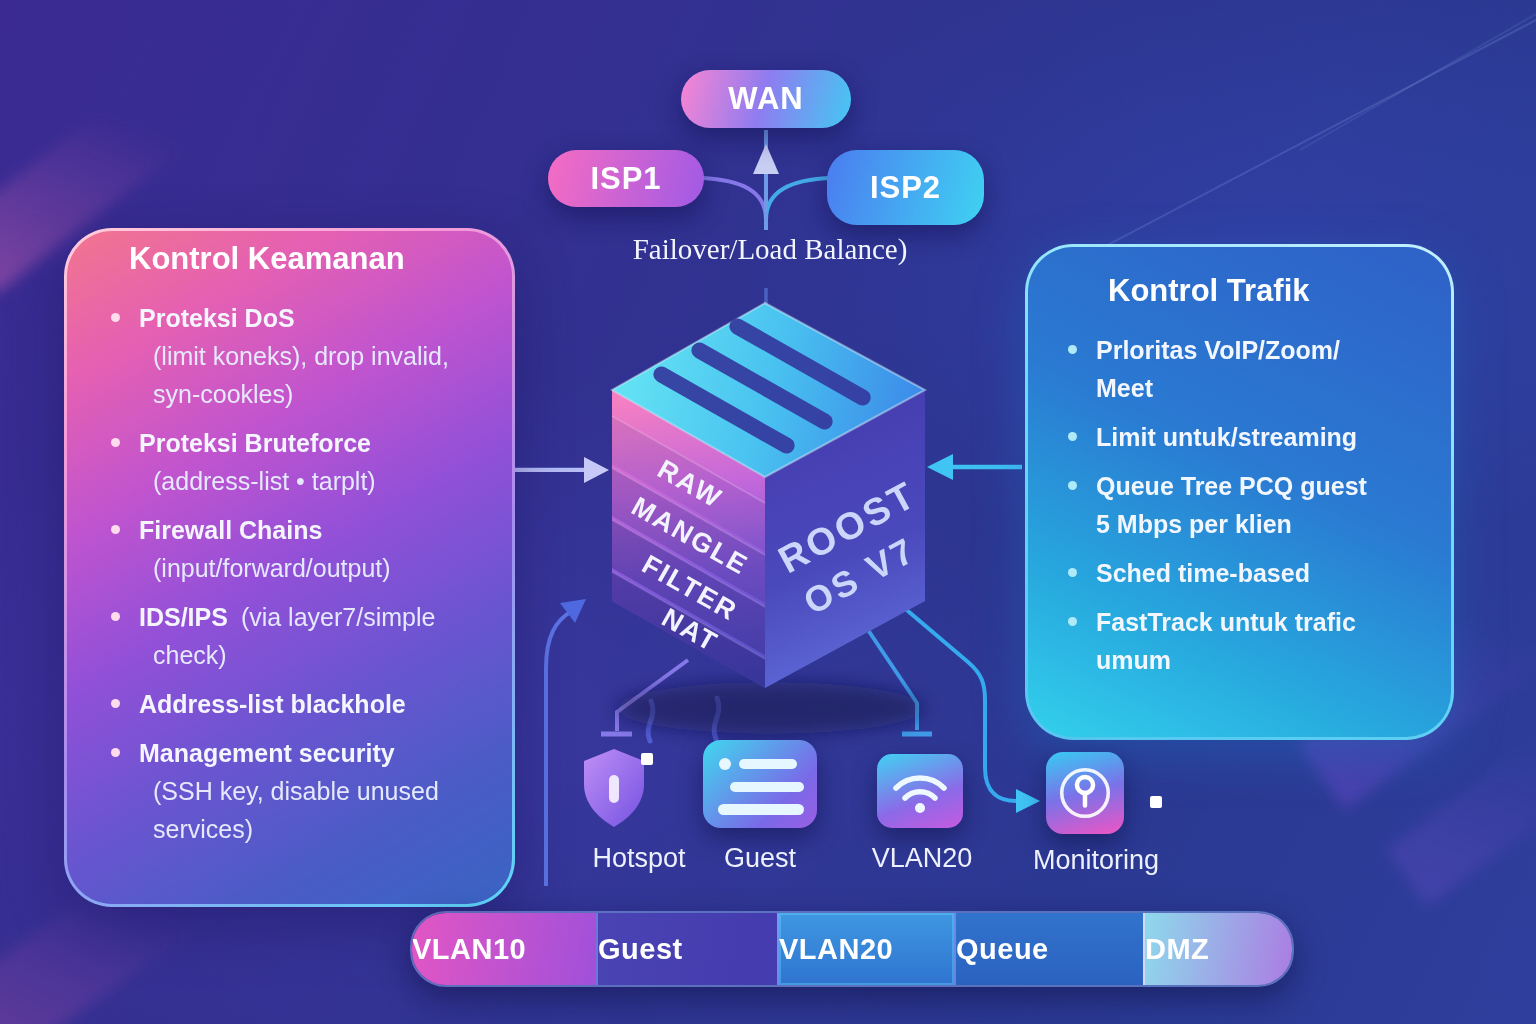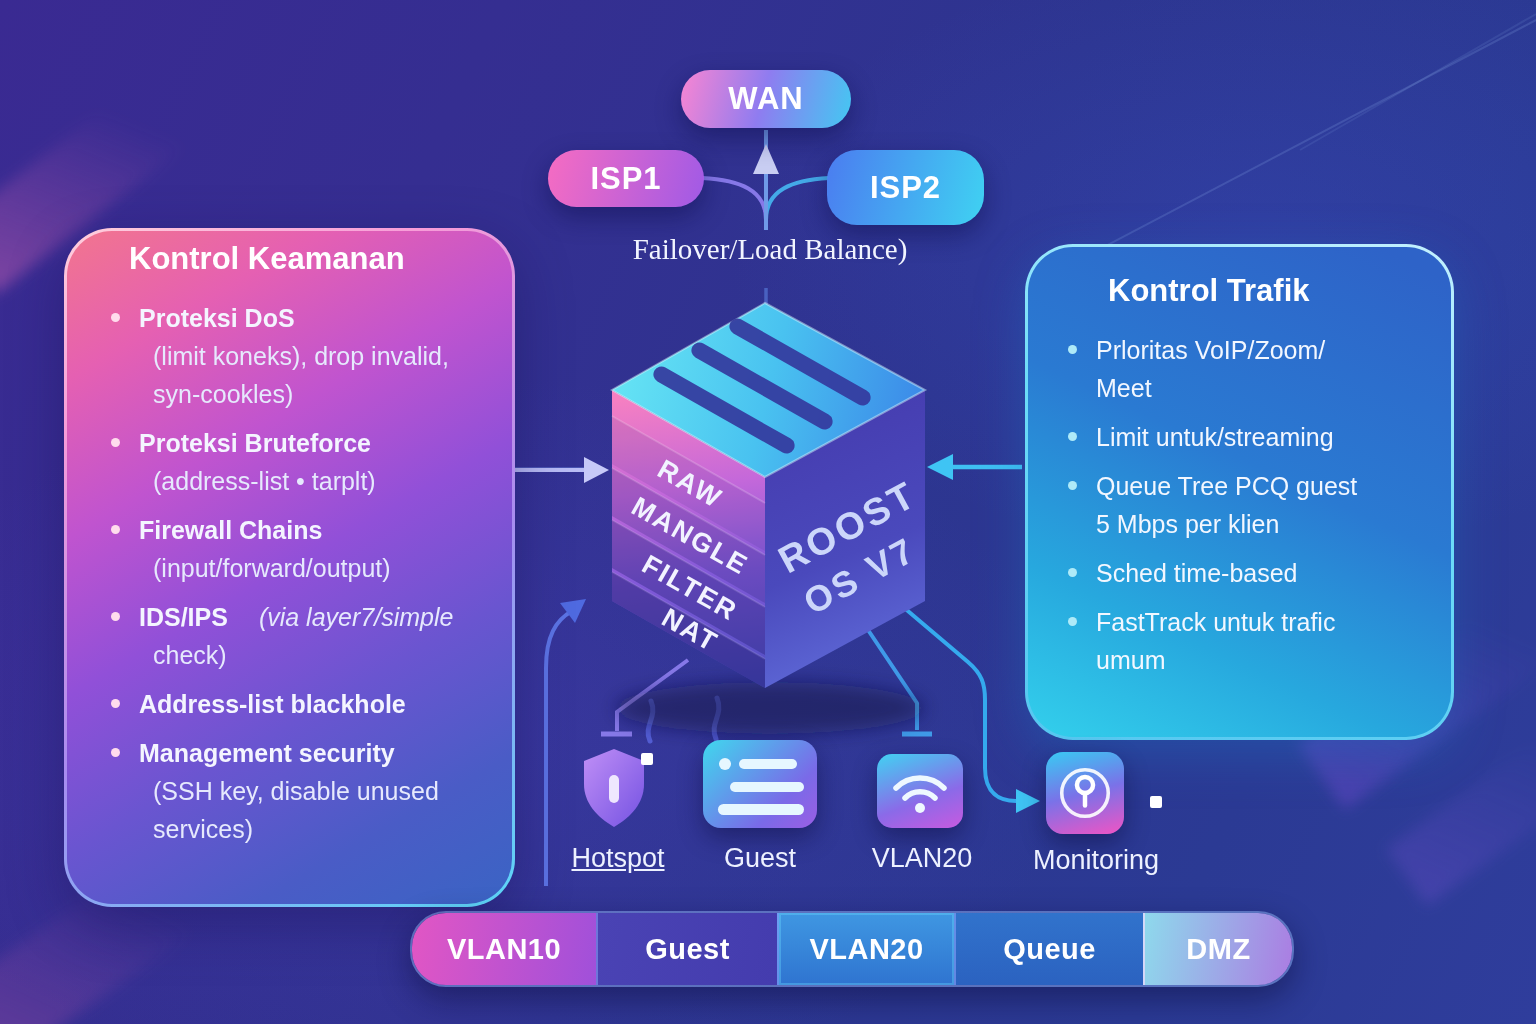--- a/index.html
+++ b/index.html
@@ -42,42 +42,42 @@
   .panel-title{font-size:31px;font-weight:bold;margin:0 0 22px 28px;}
   #traffic-panel .panel-title{margin-left:50px;}
   .blist{list-style:none;margin:0;padding:0;}
   .blist li{position:relative;padding-left:38px;margin-bottom:11px;
     font-size:25px;line-height:38px;color:#f4f5ff;}
   .blist li::before{content:"";position:absolute;left:10px;top:14px;width:9px;height:9px;
     border-radius:50%;background:#ffdced;}
   #traffic-panel .blist li::before{background:#aeeaf8;}
   .b-title{font-weight:700;}
   .b-d{display:block;font-weight:400;color:#e6e9fd;margin-left:14px;}
-  li.inline-first .d0{display:inline;margin-left:24px;font-style:italic;}
-  #traffic-panel .b-line{display:block;font-weight:400;color:#f2f7ff;}
+  li.inline-first .d0{display:inline;margin-left:6px;}
+  #traffic-panel .b-line{display:block;font-weight:700;color:#f2f7ff;}
   
   .node-card{position:absolute;box-shadow:0 10px 24px rgba(10,10,60,.45);}
   #guest-card{left:703px;top:740px;width:114px;height:88px;border-radius:18px;
     background:linear-gradient(135deg,#3fd8ee 0%,#7a6ae8 70%,#9a5ee4 100%);}
   #guest-card .g-dot{position:absolute;left:16px;top:18px;width:12px;height:12px;border-radius:50%;background:#e6f7ff;}
   #guest-card .g-bar{position:absolute;height:10px;border-radius:6px;background:#e6f7ff;}
   #vlan20-card{left:877px;top:754px;width:86px;height:74px;border-radius:15px;
     display:flex;align-items:center;justify-content:center;
     background:linear-gradient(160deg,#41d2f2 0%,#8b6ae8 60%,#c75ae0 100%);}
   #monitoring-card{left:1046px;top:752px;width:78px;height:82px;border-radius:17px;
     display:flex;align-items:center;justify-content:center;
     background:linear-gradient(165deg,#3fc2f2 5%,#7a72e8 50%,#f054c4 100%);}
   #hotspot-icon{position:absolute;left:578px;top:746px;}
   .node-label{position:absolute;font-size:27px;font-weight:500;color:#edf1ff;text-align:center;}
   .sq-dot{position:absolute;width:12px;height:12px;border-radius:2px;background:#ffffff;}
   
   #vlan-bar{position:absolute;left:410px;top:911px;width:880px;height:72px;border-radius:36px;
     display:flex;overflow:hidden;border:2px solid rgba(160,200,255,.4);
     box-shadow:0 12px 32px rgba(8,8,50,.45);}
-  .seg{display:flex;align-items:center;justify-content:center;
+  .seg{display:flex;align-items:center;justify-content:flex-start;
     font-size:29px;font-weight:bold;color:#fff;letter-spacing:.5px;}
   .seg+.seg{border-left:2px solid rgba(145,165,255,.55);}
   #seg-vlan10{width:184px;background:linear-gradient(100deg,#e256c4 0%,#a050da 100%);}
   #seg-guest{width:179px;background:linear-gradient(100deg,#4a43b4 0%,#443cae 100%);}
   #seg-vlan20{width:175px;background:linear-gradient(180deg,#3f97e2 0%,#2f74d0 100%);
     box-shadow:inset 0 0 0 2px rgba(110,220,255,.35);}
   #seg-server{width:187px;background:linear-gradient(180deg,#3173cc 0%,#2b62c0 100%);}
   #seg-dmz{flex:1;background:linear-gradient(100deg,#8ed9ec 0%,#ab7ce2 100%);border-left-color:rgba(225,245,255,.75)!important;}
 </style>
 </head>
@@ -303,21 +303,21 @@
 
   <div class="node-card" id="monitoring-card">
     <svg width="68" height="72" viewBox="0 0 76 80" fill="none">
       <circle cx="38" cy="40" r="26" stroke="rgba(255,255,255,.9)" stroke-width="4"></circle>
       <circle cx="38" cy="31" r="9" stroke="#ffffff" stroke-width="5"></circle>
       <line x1="38" y1="40" x2="38" y2="54" stroke="#ffffff" stroke-width="5" stroke-linecap="round"></line>
     </svg>
   </div>
   <div class="sq-dot" style="left:1150px;top:796px;"></div>
 
-  <div class="node-label" style="left:548px;top:843px;width:140px;text-decoration:underline;">Hotspot</div>
+  <div class="node-label" style="left:569px;top:843px;width:140px;">Hotspot</div>
   <div class="node-label" style="left:700px;top:843px;width:120px;">Guest</div>
   <div class="node-label" style="left:852px;top:843px;width:140px;">VLAN20</div>
   <div class="node-label" style="left:1016px;top:845px;width:160px;">Monitoring</div>
 
   <div id="vlan-bar">
     <div class="seg" id="seg-vlan10">
       <span>VLAN10</span>
     </div>
     <div class="seg" id="seg-guest">
       <span>Guest</span>

